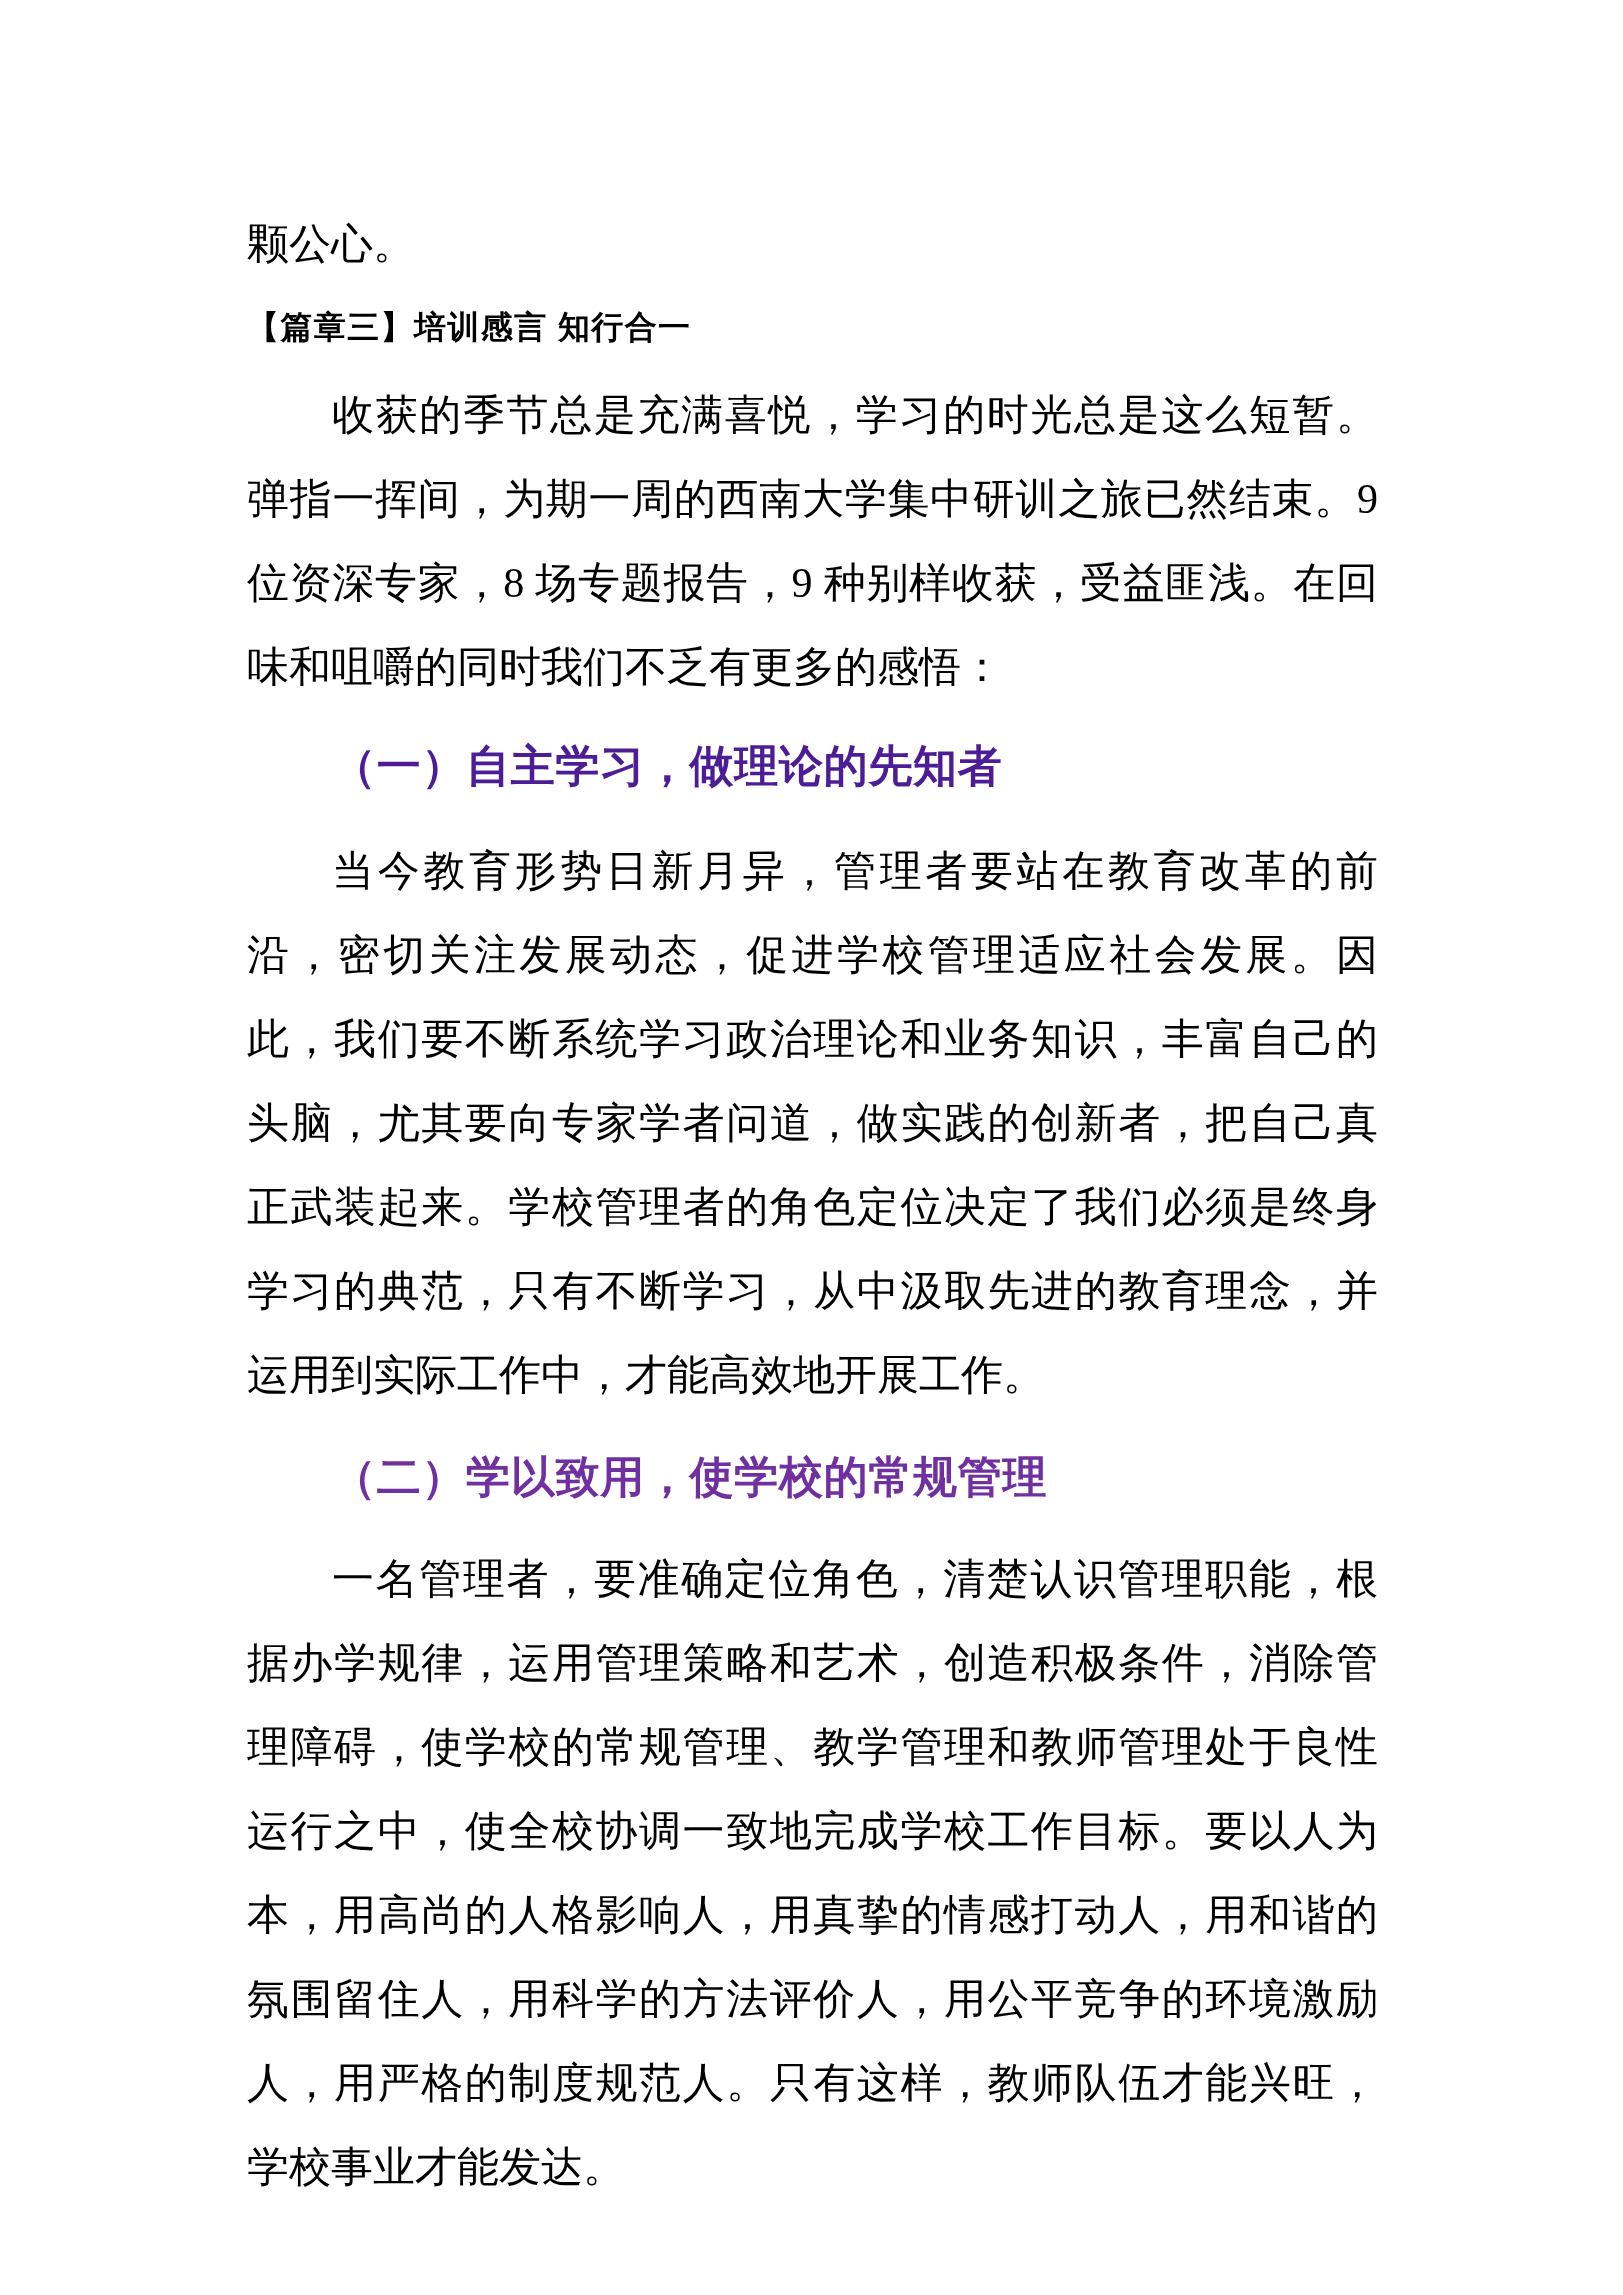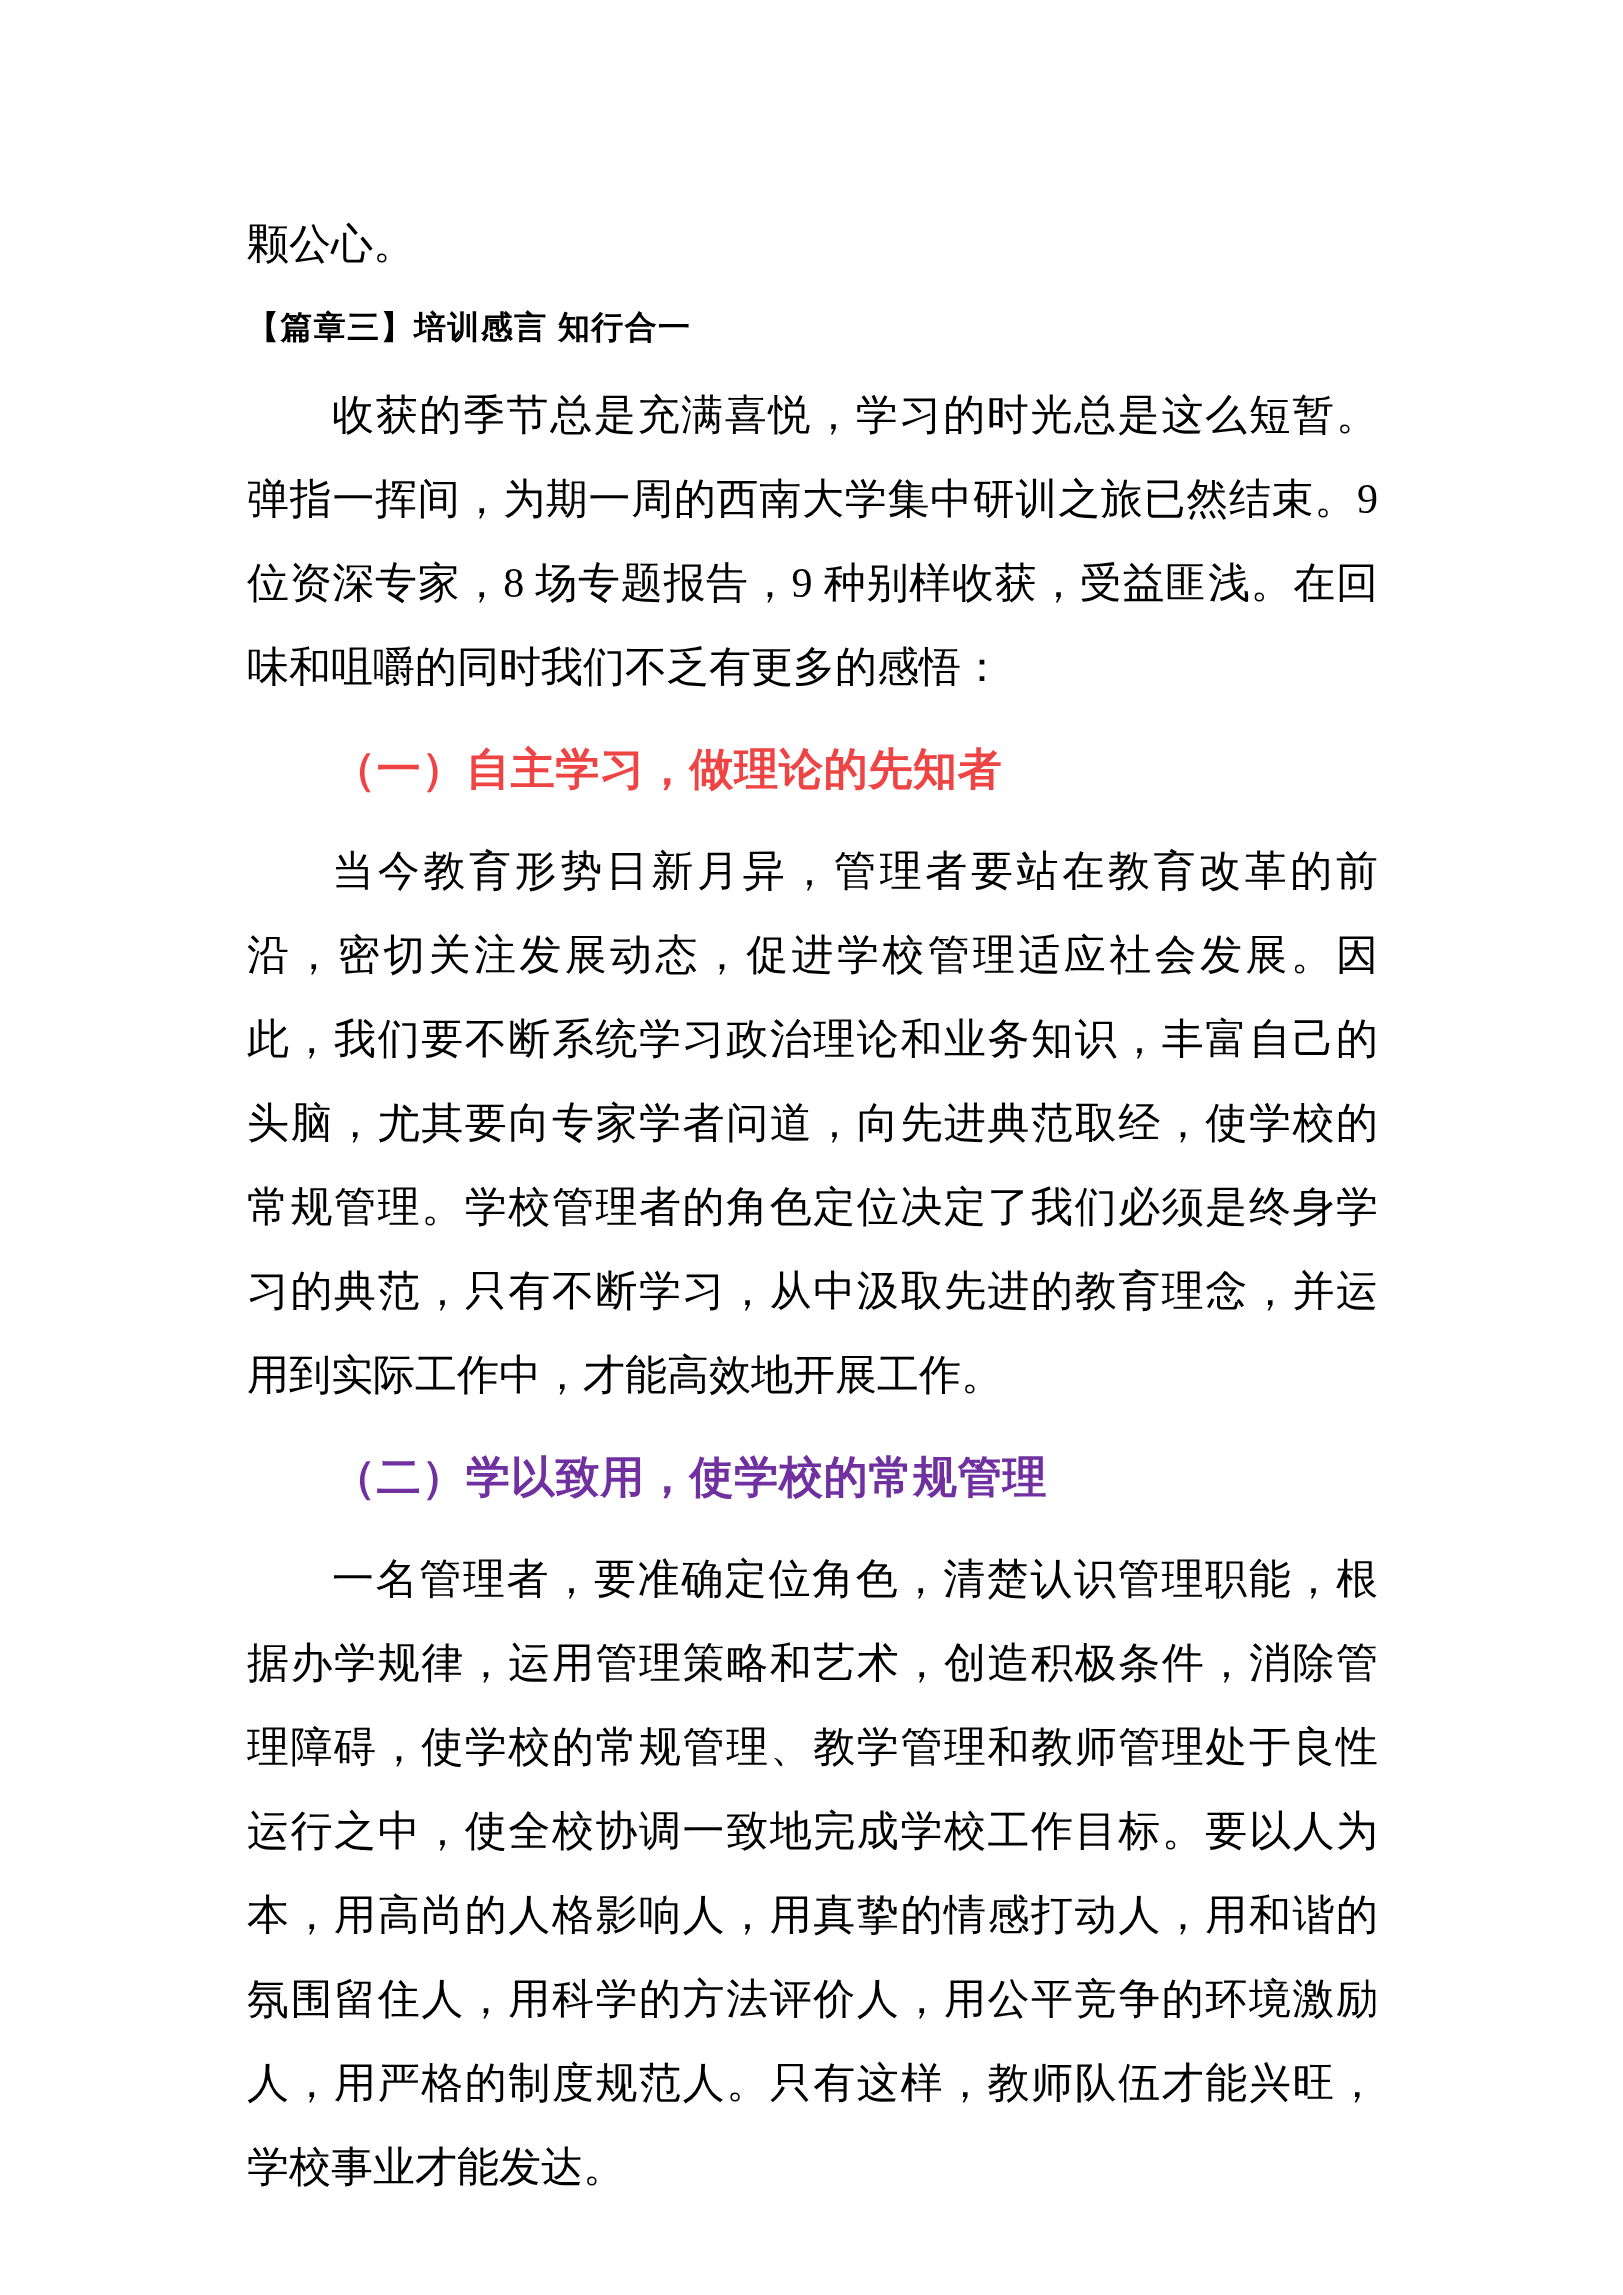--- a/index.html
+++ b/index.html
@@ -47,36 +47,36 @@
   }
   .sub-heading {
     font-family: "Liberation Sans", sans-serif;
     font-weight: bold;
     font-size: 44px;
     line-height: 1.5;
     text-indent: 85px;
     margin: 27px 0;
     letter-spacing: 0.7px;
   }
-  .sub-heading.blue { color: #ef4444; }
+  .sub-heading.blue { color: #4c1d95; font-family: Liberation Mono, monospace; }
   .sub-heading.purple { color: #7030A0; }
 </style>
 </head>
 <body>
 
 <div class="page">
 
   <p class="body-text lead">颗公心。</p>
 
   <h1 class="section-heading">【篇章三】培训感言 知行合一</h1>
 
   <p class="body-text indent">收获的季节总是充满喜悦，学习的时光总是这么短暂。弹指一挥间，为期一周的西南大学集中研训之旅已然结束。9 位资深专家，8 场专题报告，9 种别样收获，受益匪浅。在回味和咀嚼的同时我们不乏有更多的感悟：</p>
 
   <h2 class="sub-heading blue">（一）自主学习，做理论的先知者</h2>
 
-  <p class="body-text indent">当今教育形势日新月异，管理者要站在教育改革的前沿，密切关注发展动态，促进学校管理适应社会发展。因此，我们要不断系统学习政治理论和业务知识，丰富自己的头脑，尤其要向专家学者问道，向先进典范取经，使学校的常规管理。学校管理者的角色定位决定了我们必须是终身学习的典范，只有不断学习，从中汲取先进的教育理念，并运用到实际工作中，才能高效地开展工作。</p>
+  <p class="body-text indent">当今教育形势日新月异，管理者要站在教育改革的前沿，密切关注发展动态，促进学校管理适应社会发展。因此，我们要不断系统学习政治理论和业务知识，丰富自己的头脑，尤其要向专家学者问道，做实践的创新者，把自己真正武装起来。学校管理者的角色定位决定了我们必须是终身学习的典范，只有不断学习，从中汲取先进的教育理念，并运用到实际工作中，才能高效地开展工作。</p>
 
   <h2 class="sub-heading purple">（二）学以致用，使学校的常规管理</h2>
 
   <p class="body-text indent">一名管理者，要准确定位角色，清楚认识管理职能，根据办学规律，运用管理策略和艺术，创造积极条件，消除管理障碍，使学校的常规管理、教学管理和教师管理处于良性运行之中，使全校协调一致地完成学校工作目标。要以人为本，用高尚的人格影响人，用真挚的情感打动人，用和谐的氛围留住人，用科学的方法评价人，用公平竞争的环境激励人，用严格的制度规范人。只有这样，教师队伍才能兴旺，学校事业才能发达。</p>
 
 </div>
 
 
 </body></html>

